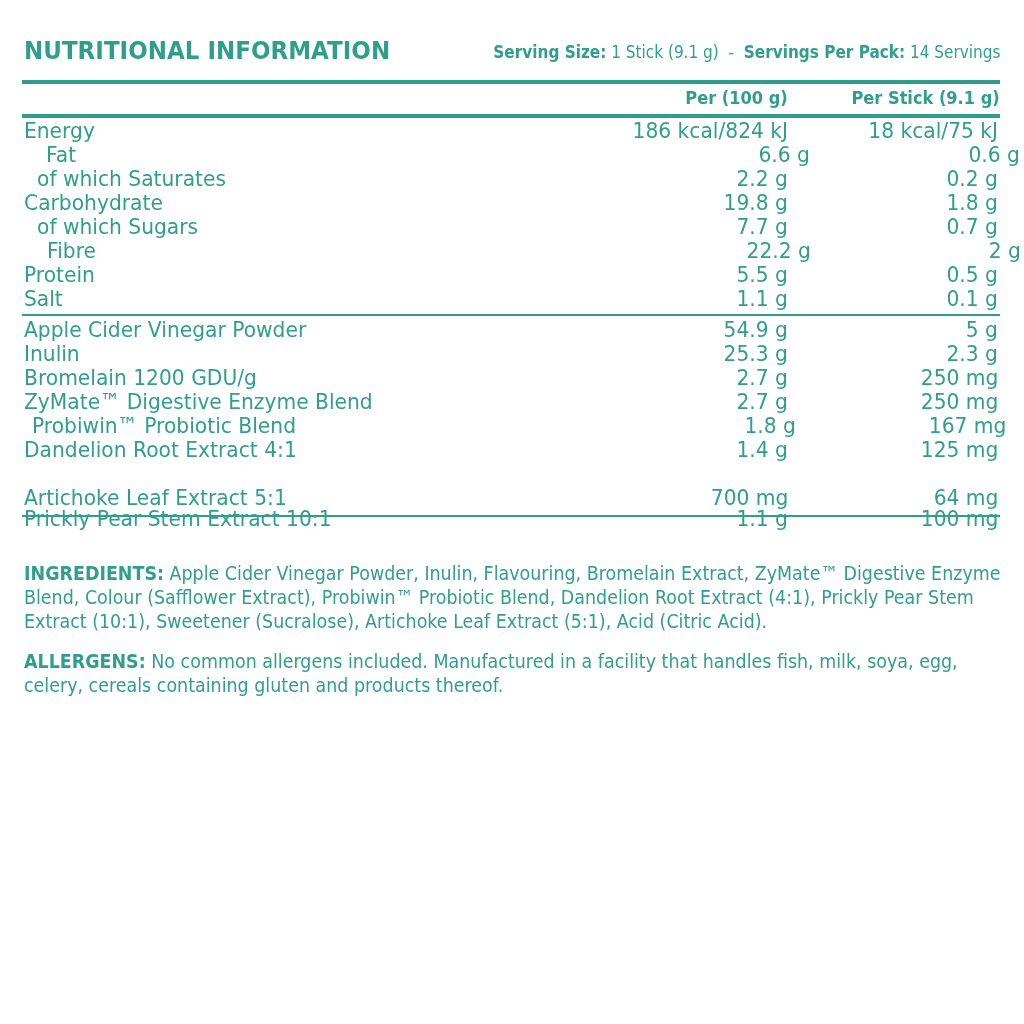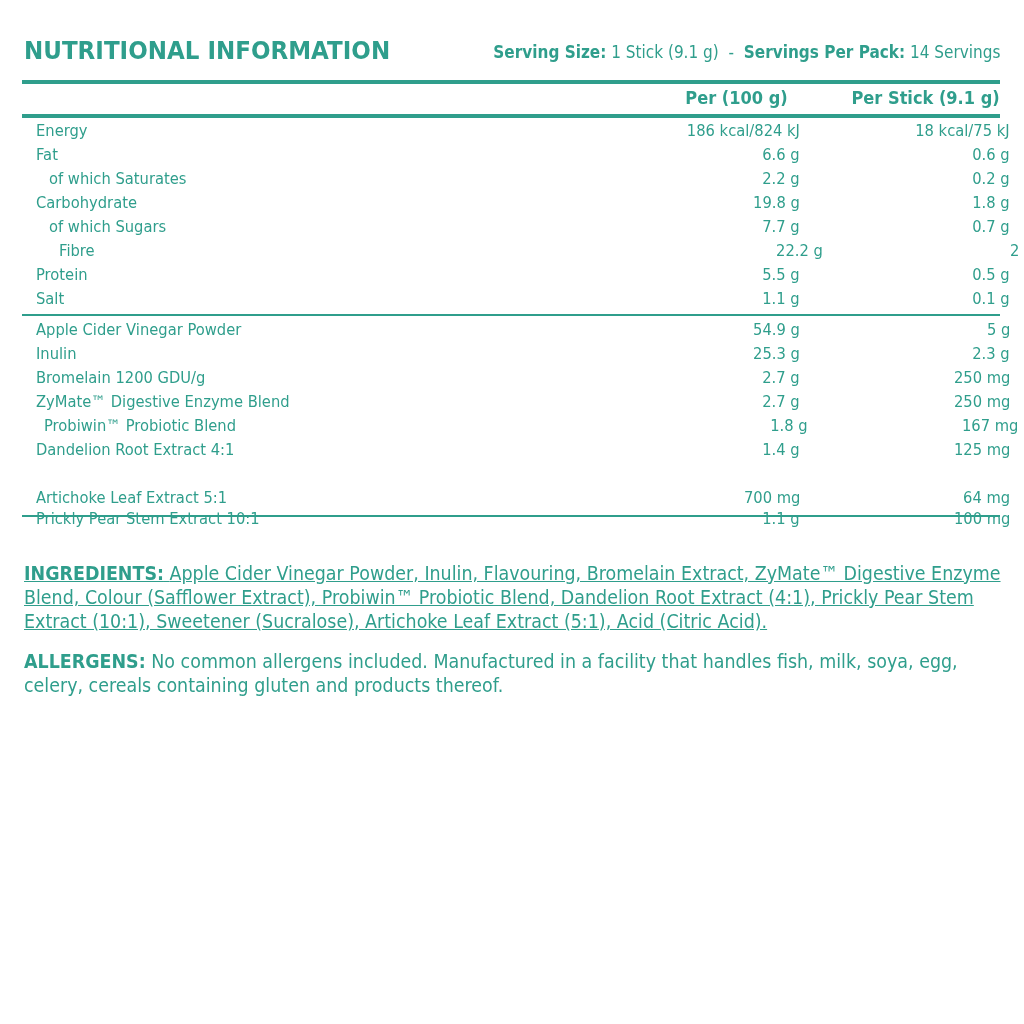--- a/index.html
+++ b/index.html
@@ -9,21 +9,21 @@
            color: #2f9e8c; letter-spacing: 0px; transform: scaleX(0.92); transform-origin: left; }
   .serving { position: absolute; right: 24px; top: 42px; font-size: 17px; color: #2f9e8c;
              white-space: nowrap; transform: scaleX(0.9); transform-origin: right; }
   .serving b { font-weight: bold; }
   .rule-thick { position: absolute; left: 22px; width: 978px; height: 4px; background: #2f9e8c; }
   .rule-thin { position: absolute; left: 22px; width: 978px; height: 2px; background: #2f9e8c; }
   .hdr { position: absolute; top: 87px; font-size: 18px; font-weight: bold; color: #2f9e8c;
          white-space: nowrap; }
   .hdr.c1 { right: 236px; transform: scaleX(0.9); transform-origin: right; }
   .hdr.c2 { right: 24px; transform: scaleX(0.9); transform-origin: right; }
-  .row { position: absolute; left: 34px; width: 978px; height: 24px; font-size: 16px;
+  .row { position: absolute; left: 22px; width: 978px; height: 24px; font-size: 22px;
          line-height: 24px; color: #2f9e8c; }
   .row .lbl { position: absolute; left: 2px; white-space: nowrap; transform: scaleX(0.92); transform-origin: left; }
   .row .lbl.sub { left: 15px; }
   .row .v1 { position: absolute; right: 212px; white-space: nowrap; transform: scaleX(0.92); transform-origin: right; }
   .row .v2 { position: absolute; right: 2px; white-space: nowrap; transform: scaleX(0.92); transform-origin: right; }
   .para { position: absolute; left: 24px; width: 990px; font-size: 19px; line-height: 24px;
           color: #2f9e8c; }
   .para .inner { transform: scaleX(0.92); transform-origin: left; width: 1070px; }
   .para b { font-weight: bold; }
 </style>
@@ -47,21 +47,21 @@
   <div class="hdr c2">Per Stick (9.1 g)</div>
 
   <div class="rule-thick" style="top:114px;"></div>
 
   <div>
     <div class="row" style="top:119px;">
       <span class="lbl">Energy</span>
       <span class="v1">186 kcal/824 kJ</span>
       <span class="v2">18 kcal/75 kJ</span>
     </div>
-    <div class="row" style="top:143px;">
+    <div class="row" style="top:143px;margin-left:22px;">
       <span class="lbl">Fat</span>
       <span class="v1">6.6 g</span>
       <span class="v2">0.6 g</span>
     </div>
     <div class="row" style="top:167px;">
       <span class="lbl sub">of which Saturates</span>
       <span class="v1">2.2 g</span>
       <span class="v2">0.2 g</span>
     </div>
     <div class="row" style="top:191px;">
@@ -131,21 +131,21 @@
     </div>
     <div class="row" style="top:486px;text-decoration:underline;">
       <span class="lbl">Artichoke Leaf Extract 5:1</span>
       <span class="v1">700 mg</span>
       <span class="v2">64 mg</span>
     </div>
   </div>
 
   <div class="rule-thin" style="top:515px;"></div>
 
-  <div class="para" style="top:561px;text-decoration:underline;">
+  <div class="para" style="top:561px;">
     <div class="inner">
       <b>INGREDIENTS:</b>
       <span>Apple Cider Vinegar Powder, Inulin, Flavouring, Bromelain Extract, ZyMate™ Digestive Enzyme Blend, Colour (Safflower Extract), Probiwin™ Probiotic Blend, Dandelion Root Extract (4:1), Prickly Pear Stem Extract (10:1), Sweetener (Sucralose), Artichoke Leaf Extract (5:1), Acid (Citric Acid).</span>
     </div>
   </div>
 
   <div class="para" style="top:649px;">
     <div class="inner">
       <b>ALLERGENS:</b>
       <span>No common allergens included. Manufactured in a facility that handles fish, milk, soya, egg, celery, cereals containing gluten and products thereof.</span>

